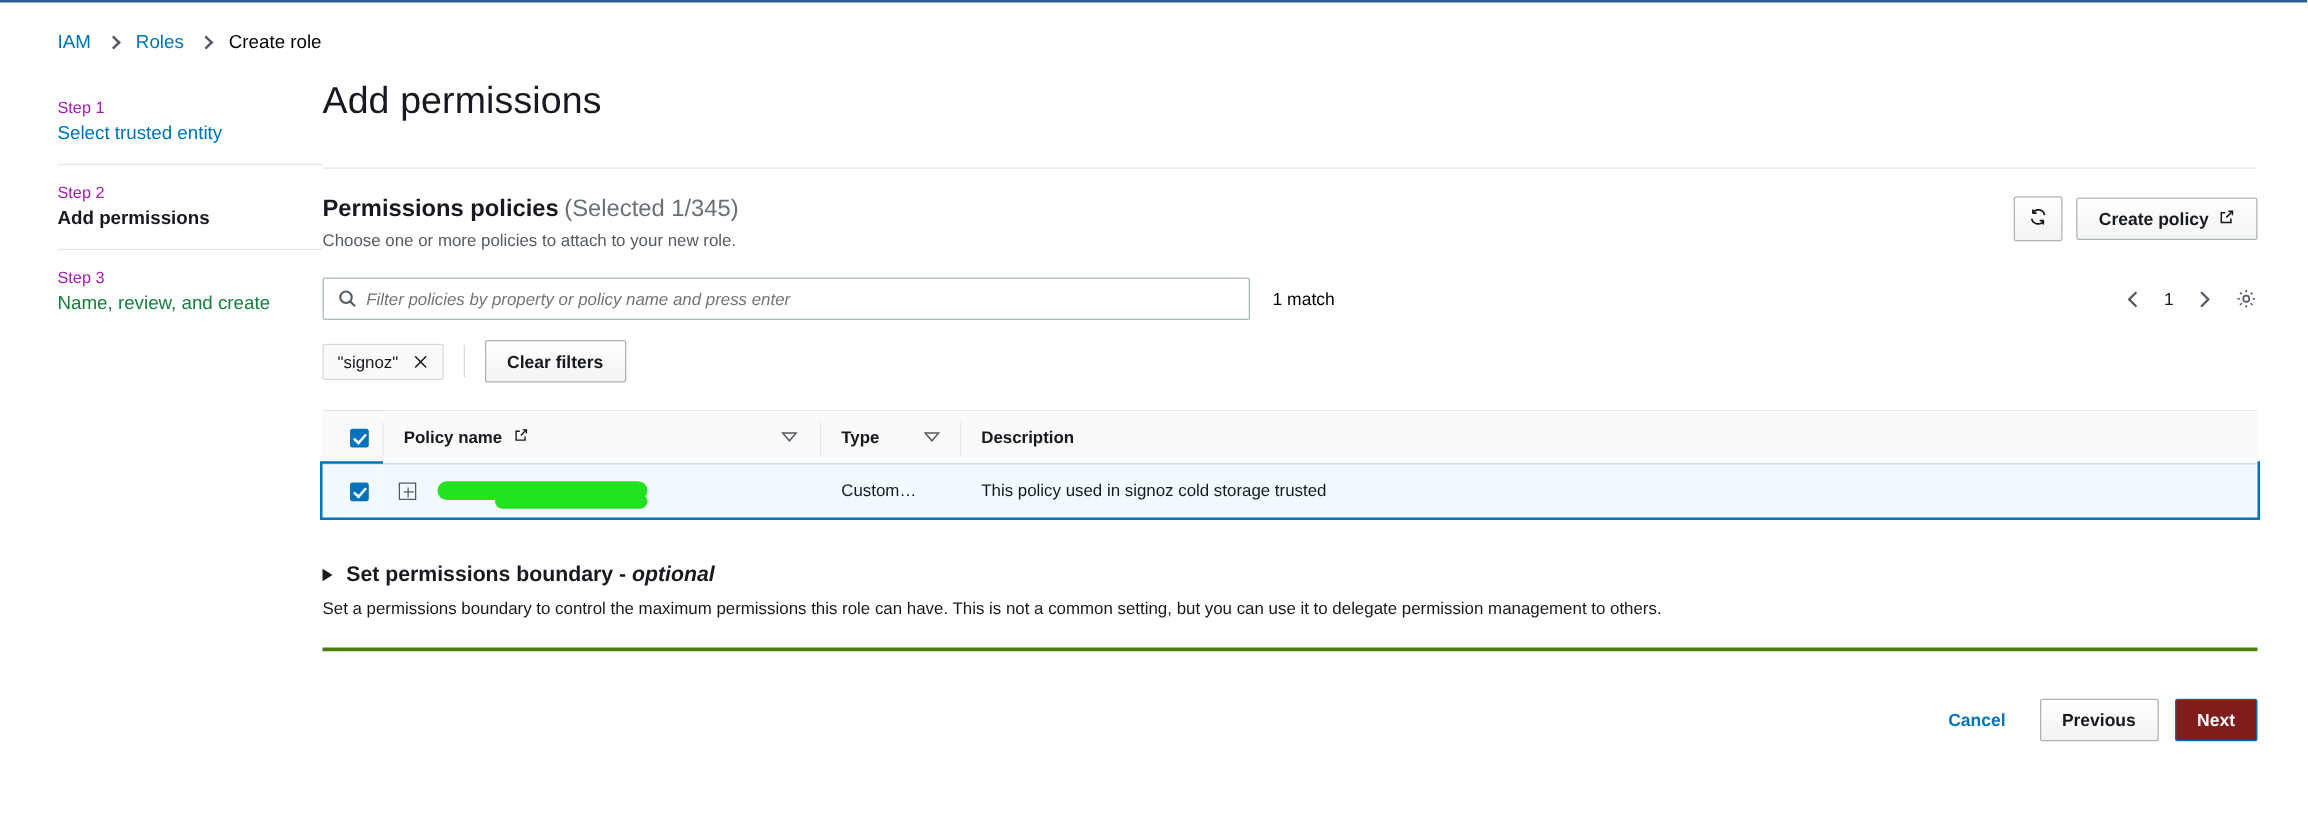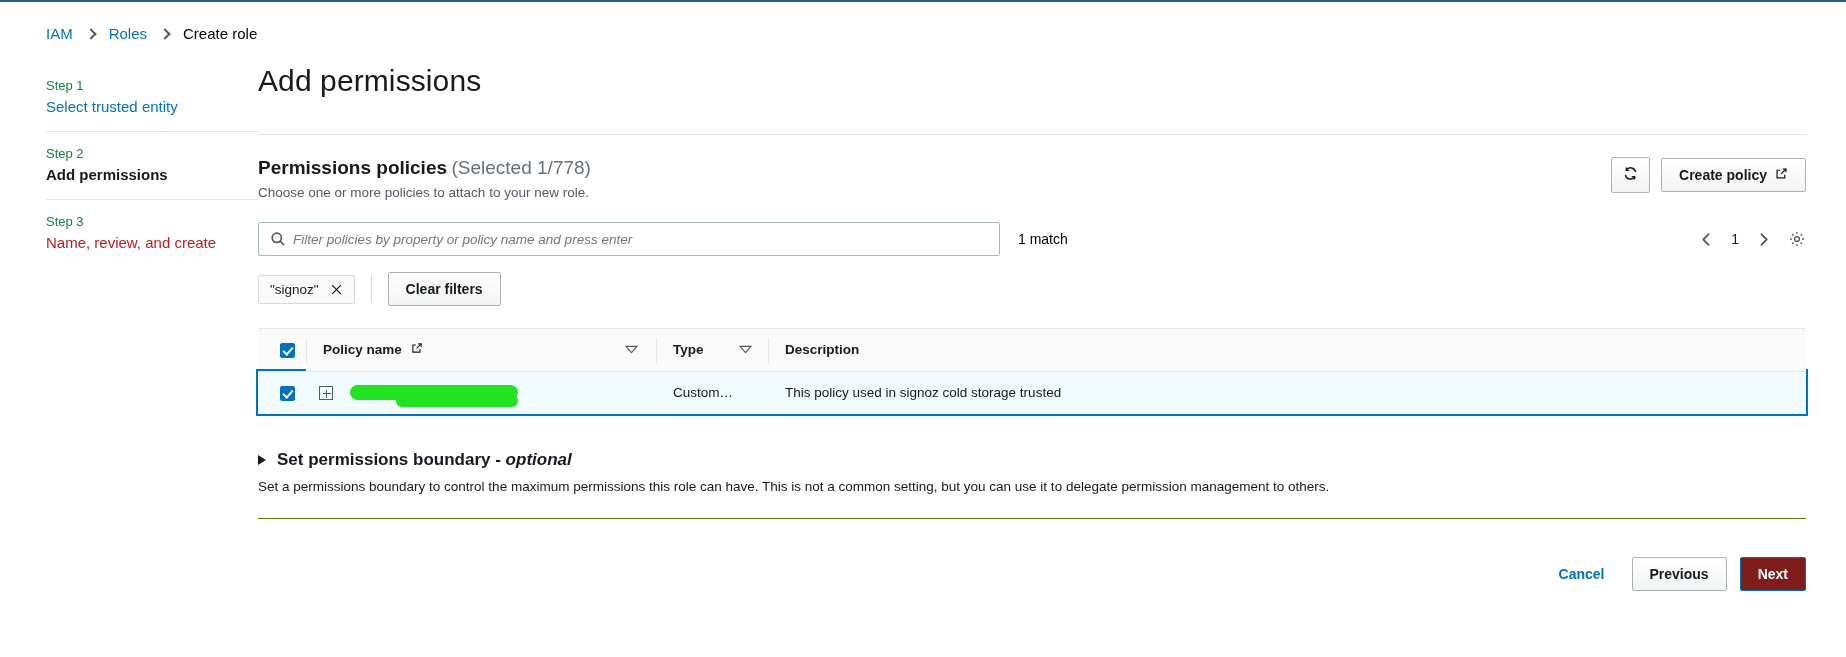--- a/index.html
+++ b/index.html
@@ -24,24 +24,24 @@
     width: 8px; height: 8px; border-top: 2px solid #545b64;
     border-right: 2px solid #545b64; transform: rotate(45deg);
     margin: 0 4px;
   }
 
   
   .page { display: flex; padding-top: 22px; }
   .sidebar { width: 258px; padding-left: 46px; flex: none; }
   .step-block { padding: 14px 0 16px 0; border-bottom: 1px solid #e4e6e8; }
   .step-block:last-child { border-bottom: none; }
-  .step-num { font-size: 13px; color: #15803d; margin-bottom: 5px; }
+  .step-num { font-size: 13px; color: #a21caf; margin-bottom: 5px; }
   .step-name { font-size: 15px; color: #0073bb; cursor: pointer; }
   .step-name.active { color: #16191f; font-weight: bold; cursor: default; }
-  .step-name.future { color: #b91c1c; cursor: default; }
+  .step-name.future { color: #15803d; cursor: default; }
 
   .main { flex: 1; padding-right: 40px; }
   .page-title { font-size: 30px; font-weight: 400; color: #16191f; letter-spacing: .1px; }
 
   .panel { margin-top: 36px; border-top: 1px solid #e4e6e8; padding-top: 22px; }
 
   .panel-head { display: flex; align-items: flex-start; justify-content: space-between; }
   .panel-title { font-size: 19px; font-weight: bold; }
   .panel-count { font-size: 19px; font-weight: normal; color: #687078; }
   .panel-sub { font-size: 13.5px; color: #545b64; margin-top: 6px; }
@@ -142,21 +142,21 @@
     position: relative; vertical-align: middle; margin: 0;
   }
   input[type=checkbox]:checked { background: #0073bb; border-color: #0073bb; }
   input[type=checkbox]:checked:after {
     content: ""; position: absolute; left: 4px; top: 1px;
     width: 4px; height: 8px; border: solid #fff;
     border-width: 0 2px 2px 0; transform: rotate(42deg);
   }
 
   
-  .boundary { margin-top: 36px; padding-bottom: 24px; border-bottom: 1px solid #4d7c0f; }
+  .boundary { margin-top: 36px; padding-bottom: 24px; border-bottom: 3px solid #4d7c0f; }
   .boundary-head { display: flex; align-items: center; gap: 11px; cursor: pointer; }
   .tri {
     width: 0; height: 0; border-left: 8px solid #16191f;
     border-top: 5px solid transparent; border-bottom: 5px solid transparent;
   }
   .boundary-title { font-size: 17px; font-weight: bold; }
   .boundary-title em { font-style: italic; }
   .boundary-sub { font-size: 13.5px; color: #16191f; margin-top: 9px; }
 
   
@@ -196,21 +196,21 @@
   </aside>
 
   <main class="main">
     <h1 class="page-title">Add permissions</h1>
 
     <section class="panel">
       <div class="panel-head">
         <div>
           <div>
             <span class="panel-title">Permissions policies</span>
-            <span class="panel-count">(Selected 1/778)</span>
+            <span class="panel-count">(Selected 1/345)</span>
           </div>
           <div class="panel-sub">Choose one or more policies to attach to your new role.</div>
         </div>
         <div class="head-actions">
           <button class="btn icon-only">
             <span>
               <svg width="15" height="15" viewBox="0 0 16 16" fill="none" stroke="#16191f" stroke-width="1.5">
                 <path d="M13.5 6.5A5.5 5.5 0 0 0 3.4 4.6"></path>
                   <path d="M2.5 9.5A5.5 5.5 0 0 0 12.6 11.4"></path>
                 <path d="M3.6 1.6v3.1h3.1" stroke-linejoin="round"></path>

